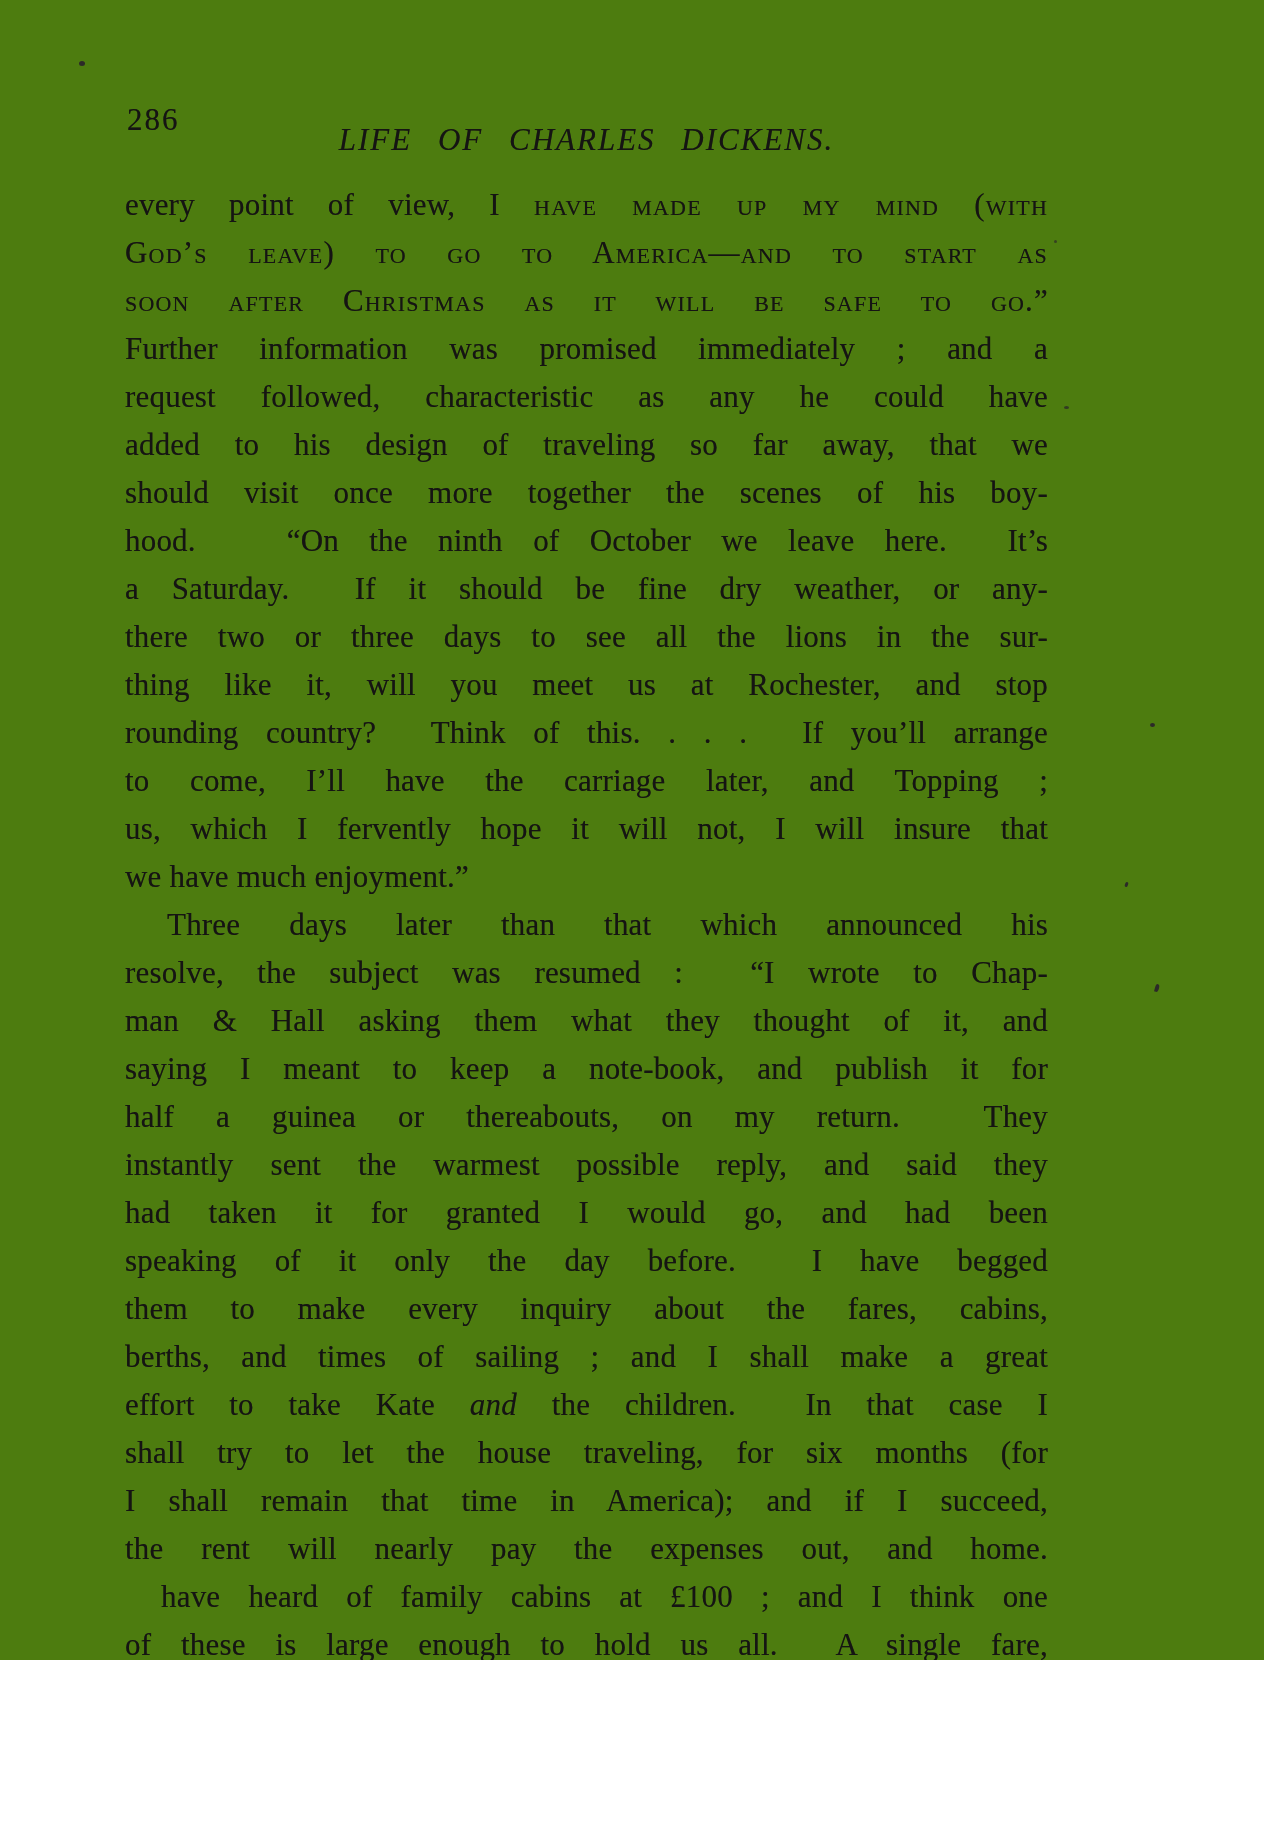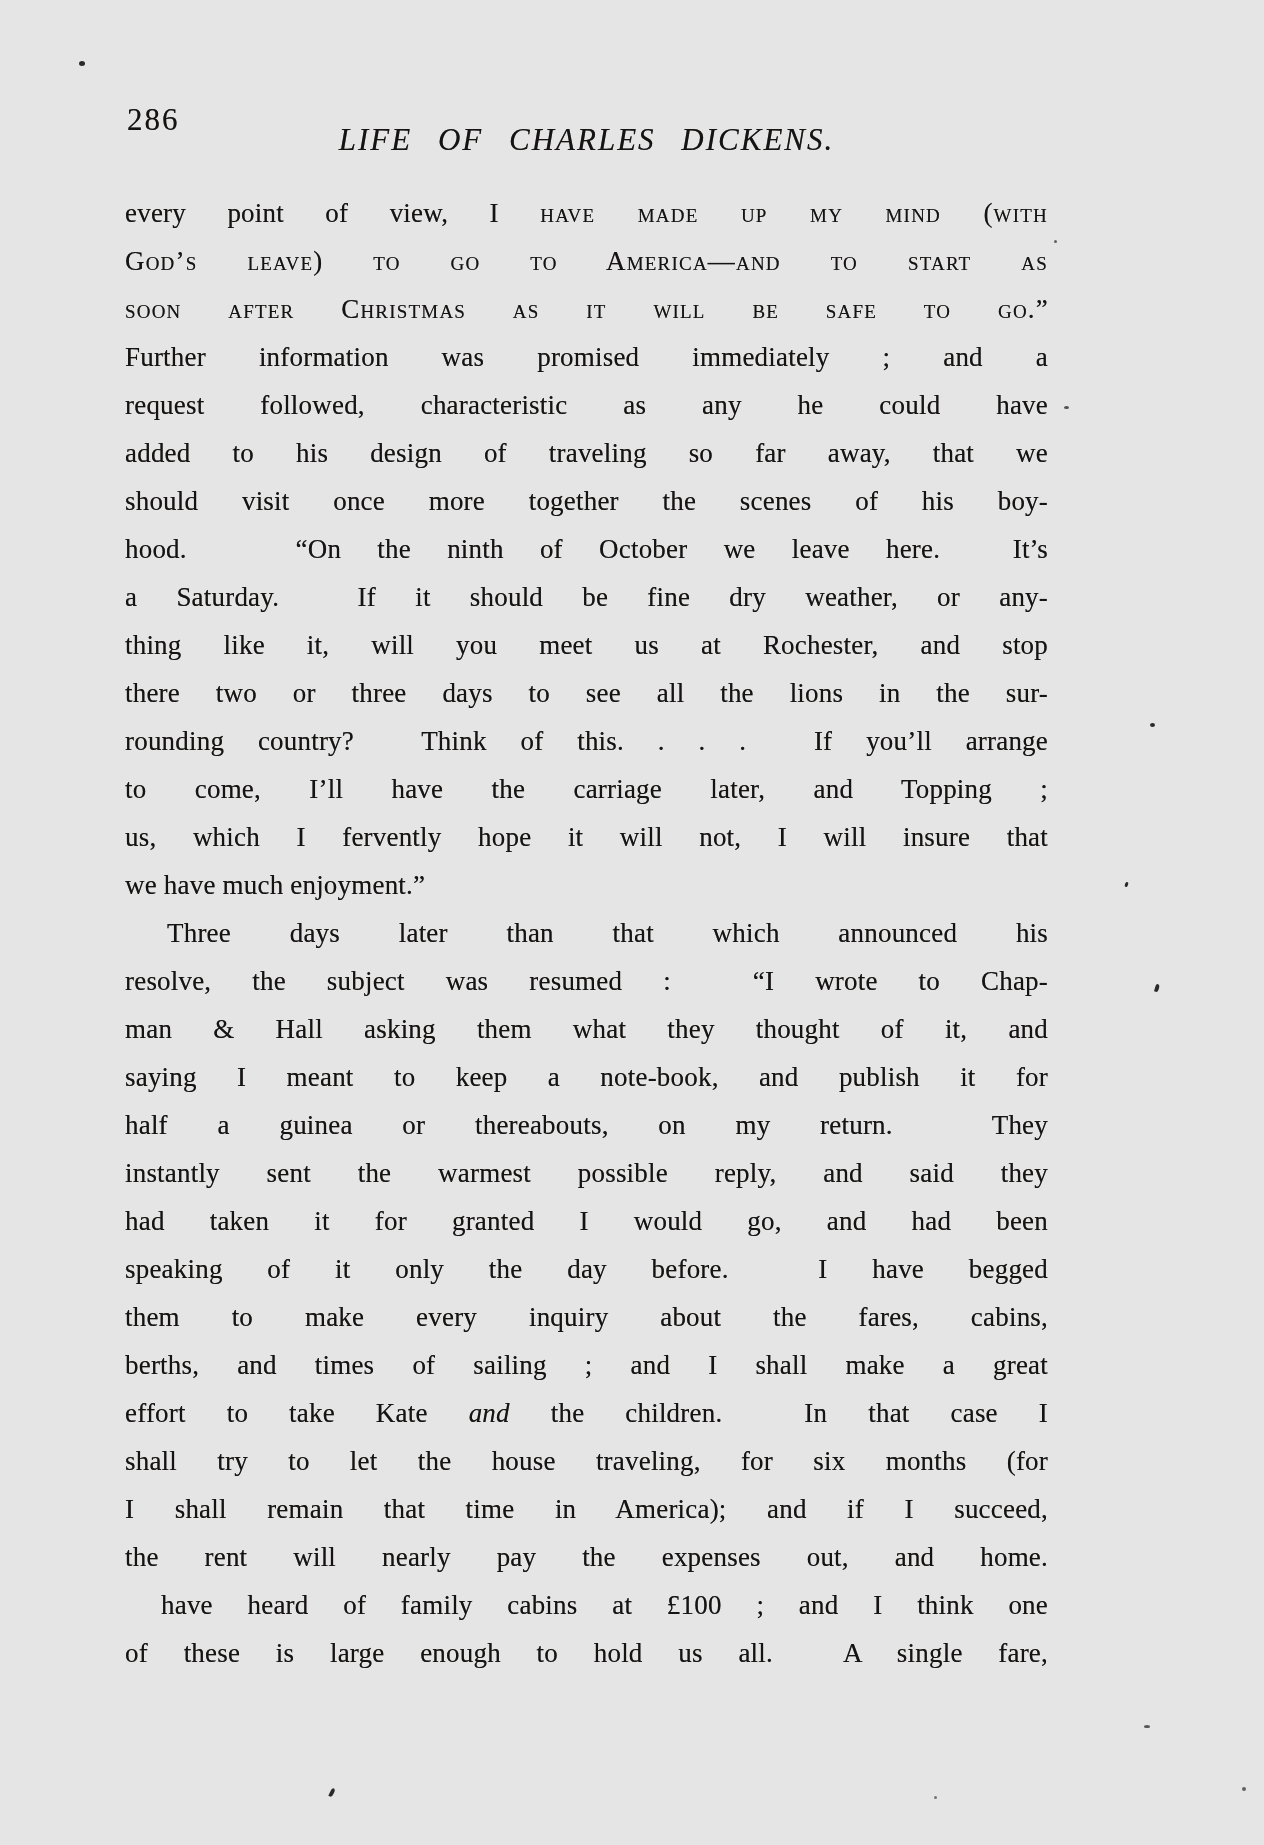--- a/index.html
+++ b/index.html
@@ -1,20 +1,20 @@
 <!DOCTYPE html>
 <html><head>
 <meta charset="utf-8">
 <style>
   html, body { margin: 0; padding: 0; background: #ffffff; }
   .page {
     position: relative;
     width: 1264px;
-    height: 1845px;
-    background: #e5e5e5;
+    height: 1660px;
+    background: #4d7c0f;
     overflow: hidden;
     color: #151413;
     font-family: "Liberation Serif", serif;
   }
   .running-head {
     position: absolute;
     left: 125px;
     top: 100px;
     width: 923px;
     height: 46px;
@@ -32,23 +32,23 @@
     text-align: center;
     font-style: italic;
     letter-spacing: 2px;
     word-spacing: 16px;
     white-space: nowrap;
     margin-top: 20px;
   }
   .page-body {
     position: absolute;
     left: 125px;
-    top: 189px;
+    top: 181px;
     width: 923px;
-    font-size: 27px;
+    font-size: 31px;
     line-height: 48px;
     letter-spacing: 0.2px;
     text-shadow: 0 0 0.6px rgba(25,22,20,0.55);
   }
   .paragraph { margin: 0; }
   .line {
     text-align: justify;
     text-align-last: justify;
     height: 48px;
   }
@@ -88,22 +88,22 @@
       <div class="paragraph">
         <div class="line">every point of view, I <span class="sc">have made up my mind (with</span></div>
         <div class="line"><span class="sc">God’s leave) to go to America—and to start as</span></div>
         <div class="line"><span class="sc">soon after Christmas as it will be safe to go.</span>”</div>
         <div class="line">Further information was promised immediately ; and a</div>
         <div class="line">request followed, characteristic as any he could have</div>
         <div class="line">added to his design of traveling so far away, that we</div>
         <div class="line">should visit once more together the scenes of his boy-</div>
         <div class="line">hood.&nbsp;&nbsp; “On the ninth of October we leave here.&nbsp; It’s</div>
         <div class="line">a Saturday.&nbsp; If it should be fine dry weather, or any-</div>
+        <div class="line">there two or three days to see all the lions in the sur-</div>
         <div class="line">thing like it, will you meet us at Rochester, and stop</div>
-        <div class="line">there two or three days to see all the lions in the sur-</div>
         <div class="line">rounding country?&nbsp; Think of this. . . .&nbsp; If you’ll arrange</div>
         <div class="line">to come, I’ll have the carriage later, and Topping ;</div>
         <div class="line">us, which I fervently hope it will not, I will insure that</div>
         <div class="line nofill">we have much enjoyment.”</div>
       </div>
       <div class="paragraph">
         <div class="line ind-normal">Three days later than that which announced his</div>
         <div class="line">resolve, the subject was resumed :&nbsp; “I wrote to Chap-</div>
         <div class="line">man &amp; Hall asking them what they thought of it, and</div>
         <div class="line">saying I meant to keep a note-book, and publish it for</div>

